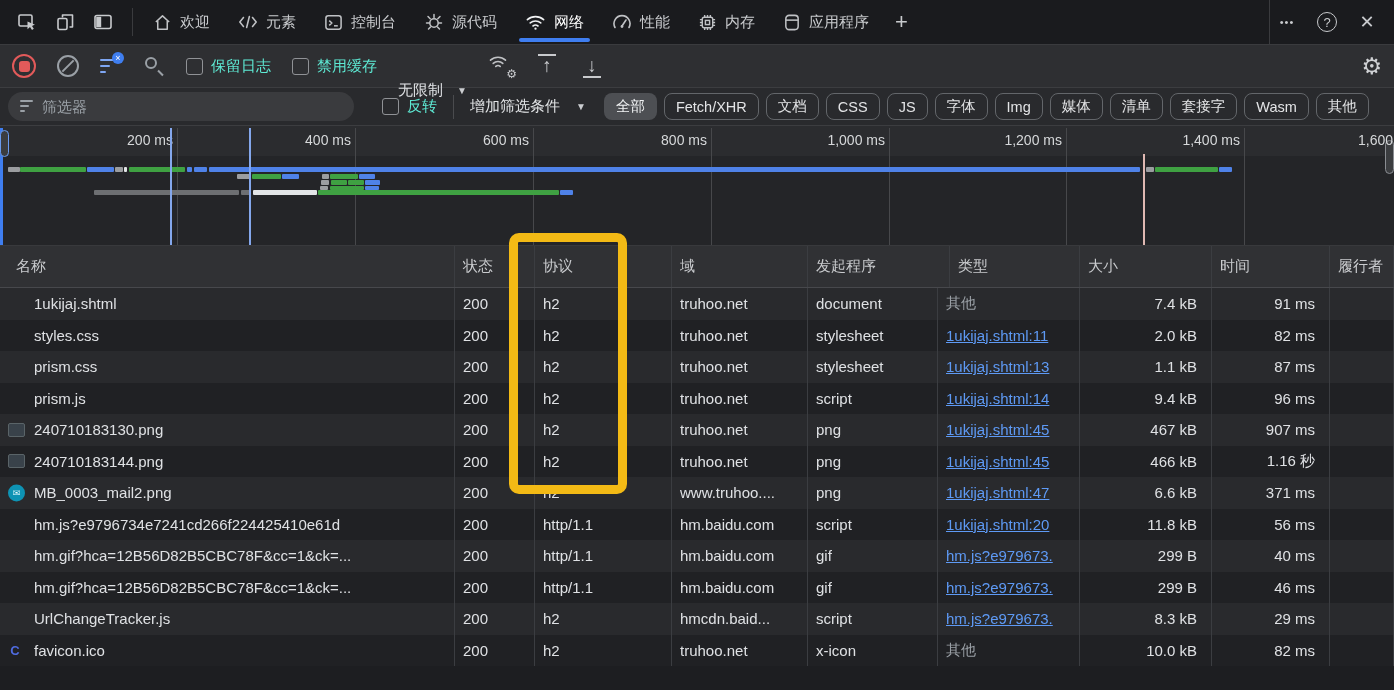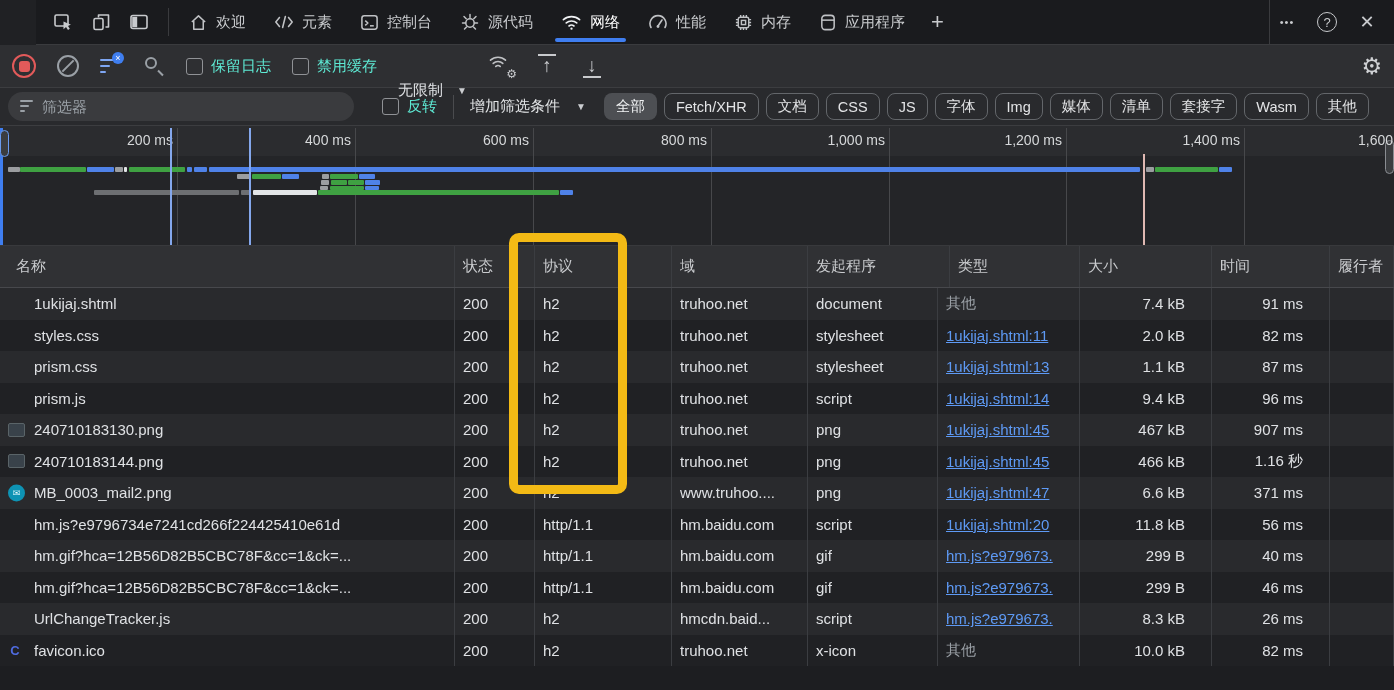--- a/index.html
+++ b/index.html
@@ -1,21 +1,21 @@
 <!DOCTYPE html>
 <html><head>
 <meta charset="utf-8">
 <style>
   * { margin:0; padding:0; box-sizing:border-box; }
   html,body { width:1394px; height:690px; overflow:hidden; background:#202124;
     font-family:"Liberation Sans","DejaVu Sans",sans-serif; }
   .app { position:relative; width:1394px; height:690px; background:#202124; color:#dfe1e4; }
 
   
-  .tabbar { height:45px; background:#1a1b1e; display:flex; align-items:stretch; border-bottom:1px solid #3a3b3e;margin-left:36px; }
+  .tabbar { height:45px; background:#1a1b1e; display:flex; align-items:stretch; border-bottom:1px solid #3a3b3e; }
   .tb-left { display:flex; align-items:center; padding:0 6px 0 10px; gap:4px; }
   .tb-btn { width:34px; height:34px; display:flex; align-items:center; justify-content:center; color:#c8cacd; border-radius:4px; cursor:pointer; }
   .tb-sep { width:1px; height:28px; background:#3a3b3e; align-self:center; margin:0 6px; }
   .tabs { display:flex; align-items:stretch; }
   .tab { position:relative; display:flex; align-items:center; gap:8px; padding:0 14px; color:#c9cbce; font-size:15px; cursor:pointer; white-space:nowrap; }
   .tab .ticon { display:flex; color:#c0c2c5; }
   .tab.active { color:#ffffff; }
   .tab.active .ticon { color:#f0f2f4; }
   .tab.active::after { content:""; position:absolute; left:8px; right:8px; bottom:2px; height:4px; border-radius:2px; background:#3f7ef0; }
   .tab-new { display:flex; align-items:center; padding:0 12px; font-size:22px; color:#c8cacd; cursor:pointer; }
@@ -80,21 +80,21 @@
 
   
   .grid { position:relative; }
   .grid-header { display:flex; height:42px; background:#303134; border-bottom:1px solid #47484c; }
   .hcell { display:flex; align-items:center; padding-left:8px; font-size:15px; color:#c9cbce; border-right:1px solid #3b3d41; cursor:pointer; overflow:hidden; white-space:nowrap; }
   .hcell.first { padding-left:16px; }
   .grid-body .row { display:flex; height:31.5px; }
   .row.odd  { background:#292a2d; }
   .row.even { background:#202124; }
   .cell { display:flex; align-items:center; padding-left:8px; font-size:15px; color:#dfe1e4; border-right:1px solid #3b3d41; overflow:hidden; white-space:nowrap; }
-  .cell.right { justify-content:flex-end; padding-right:26px; }
+  .cell.right { justify-content:flex-end; padding-right:14px; }
   .cell.name { position:relative; padding-left:34px; }
   .cell .link { color:#5e9af5; text-decoration:underline; cursor:pointer; }
   .cell .dim { color:#9aa0a6; }
   .row-icon { position:absolute; left:8px; top:50%; transform:translateY(-50%); display:flex; align-items:center; justify-content:center; }
   .ic-thumb { width:17px; height:14px; background:#39424a; border:1px solid #5a6468; border-radius:2px; }
   .ic-mail { width:17px; height:17px; border-radius:50%; background:#0e93b4; color:#eafcff; font-size:9px; display:flex; align-items:center; justify-content:center; }
   .ic-fav { width:14px; height:14px; color:#4f6bdf; font-weight:bold; font-size:13px; display:flex; align-items:center; justify-content:center; }
   .grid-filler { height:24px; background:#1d1e21; }
 
   
@@ -678,21 +678,21 @@
           <div class="cell" style="width: 130px;">
             <span>script</span>
           </div>
           <div class="cell" style="width: 142px;">
             <span class="link">hm.js?e979673.</span>
           </div>
           <div class="cell right" style="width: 132px;">
             <span>8.3 kB</span>
           </div>
           <div class="cell right" style="width: 118px;">
-            <span>26 ms</span>
+            <span>29 ms</span>
           </div>
           <div class="cell" style="flex: 1 1 0%;"></div>
         </div>
         <div class="row even">
           <div class="cell name" style="width: 455px;">
             <span class="row-icon">
               <span class="ic-fav">C</span>
             </span>
             <span>favicon.ico</span>
           </div>

